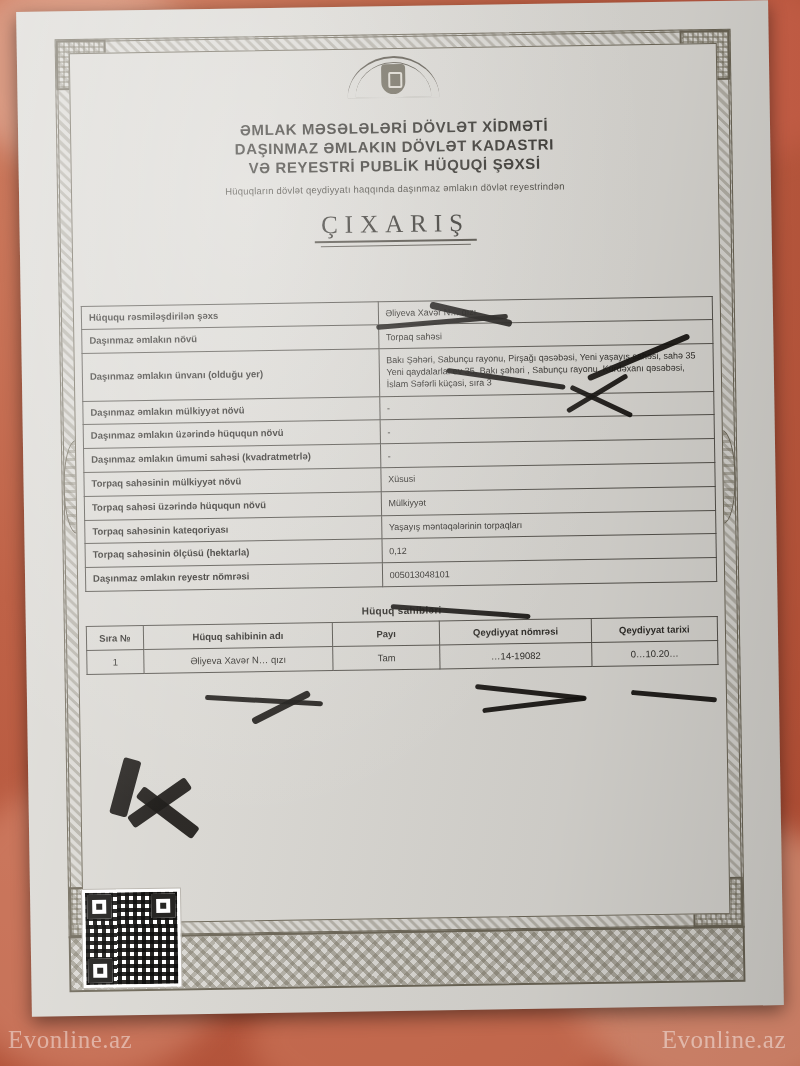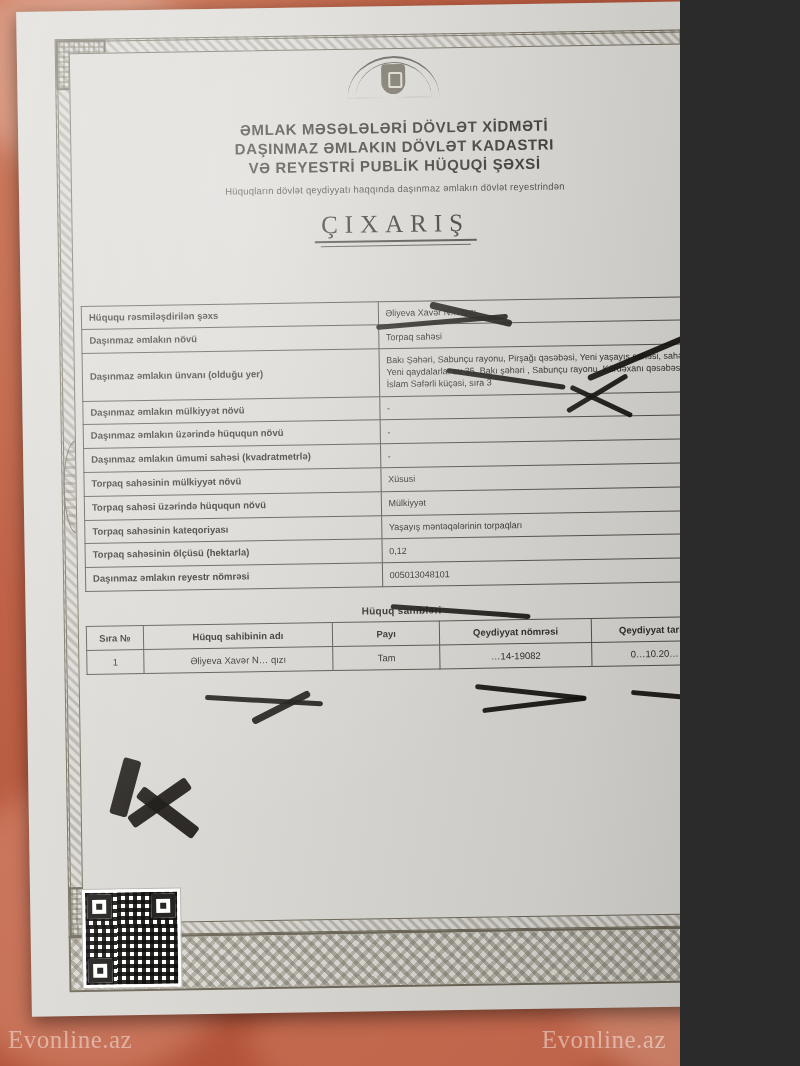--- a/index.html
+++ b/index.html
@@ -9,21 +9,21 @@
   }
   body {
     width: 800px;
     height: 1066px;
     overflow: hidden;
     font-family: "Liberation Sans", sans-serif;
   }
 
   #scene {
     position: relative;
-    width: 680px;
+    width: 800px;
     height: 1066px;
     overflow: hidden;
     background: #c96f52;
   }
 
   
   .bg-base {
     position: absolute;
     inset: 0;
     background:

